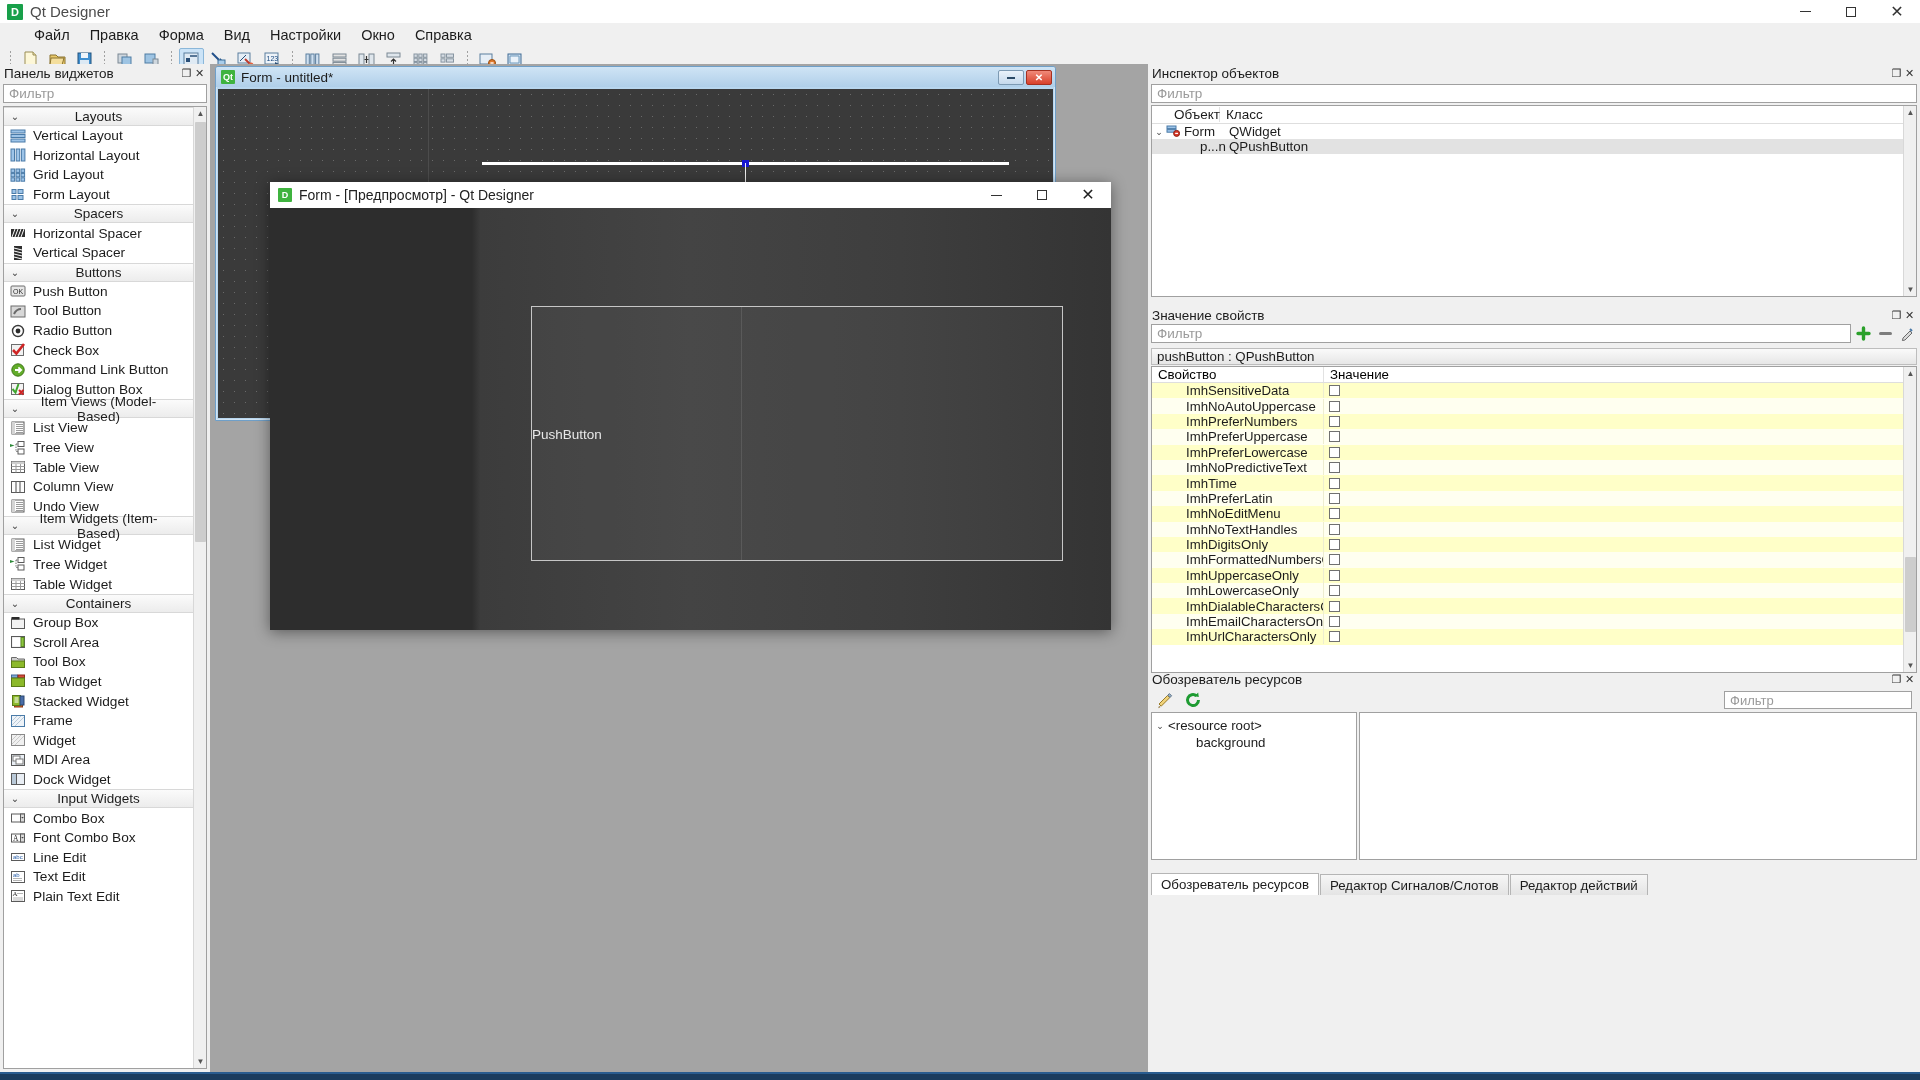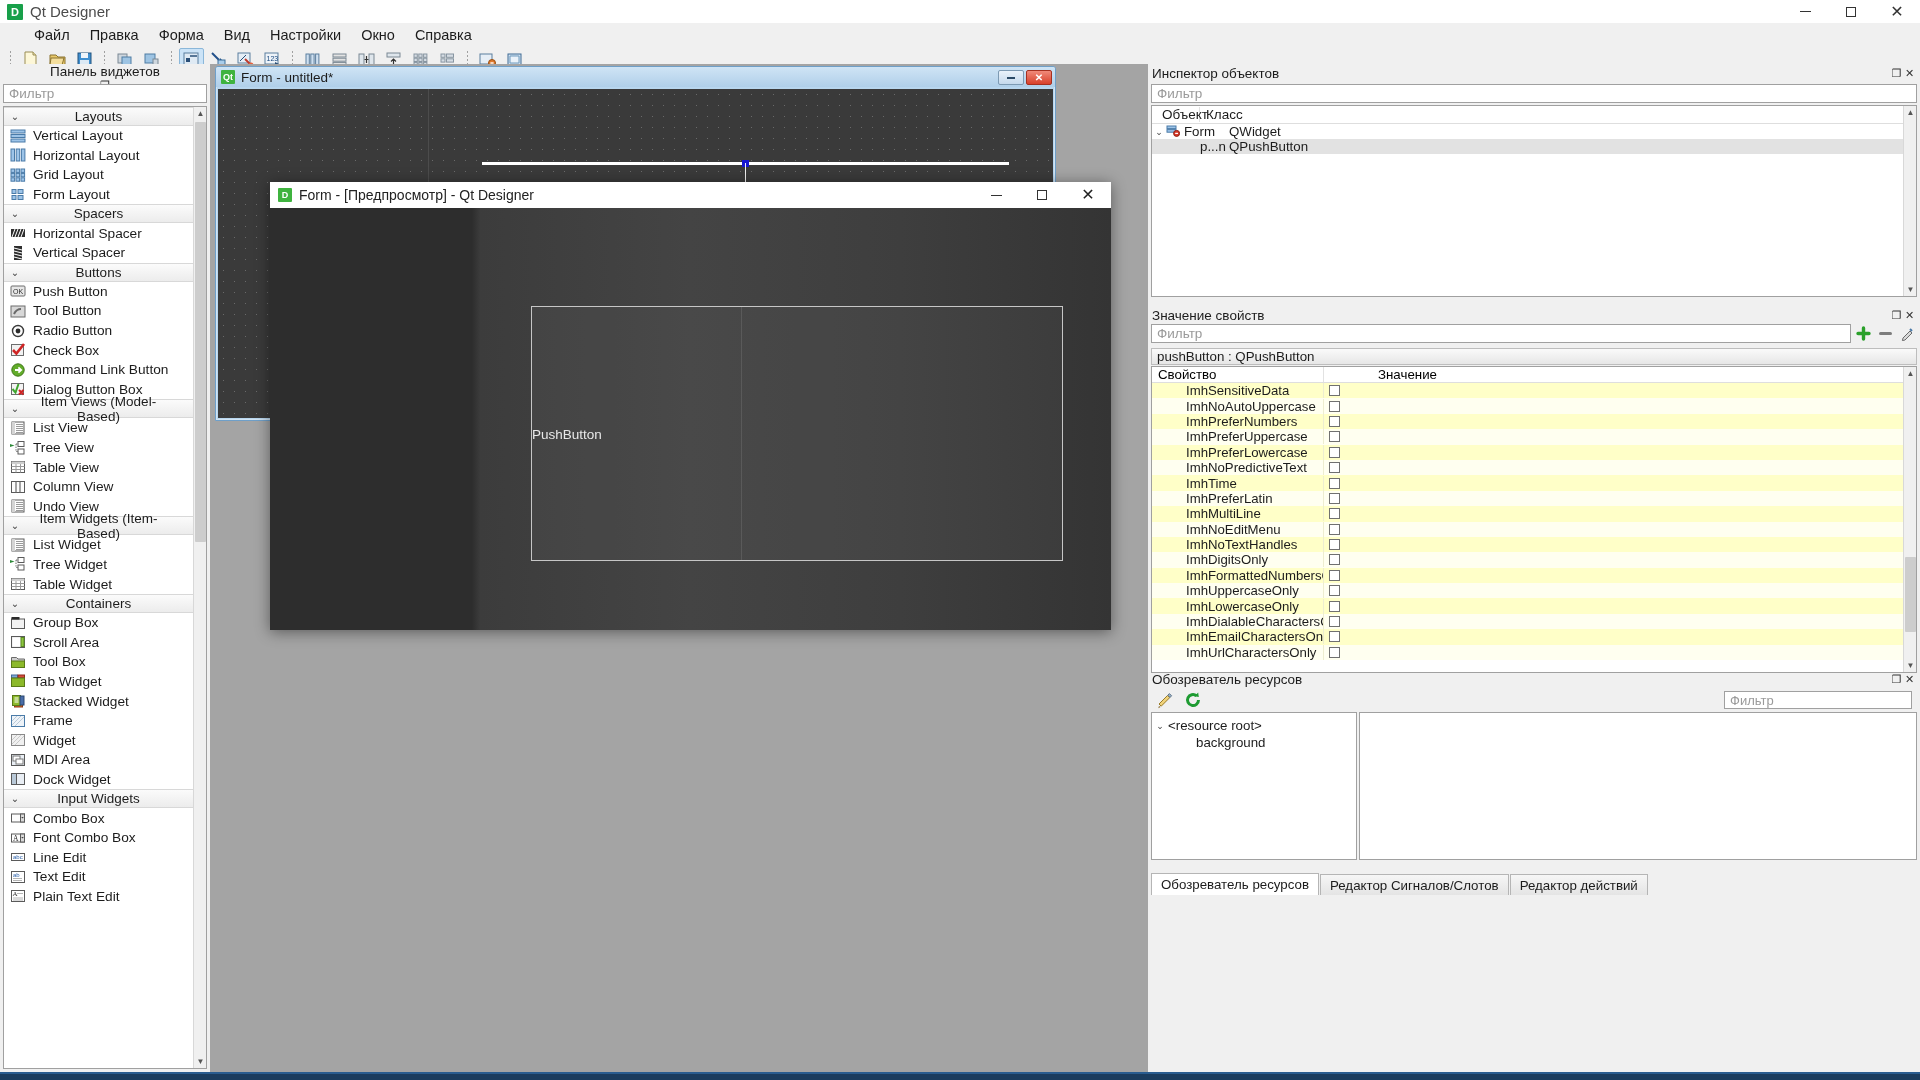--- a/index.html
+++ b/index.html
@@ -70,21 +70,20 @@
 
   
   .wbox {
     position: absolute; left: 0; top: 64px; width: 210px; height: 1008px;
     background: #f0f0f0; display: flex; flex-direction: column;
   }
   .dock-header {
     height: 18px; display: flex; align-items: center;
     padding: 0 4px; font-size: 13.5px; color: #1c1c1c;
     background: #f0f0f0;
-    flex-direction: column;
   }
   .dock-header .t { flex: 1; }
   .dock-btn { width: 13px; height: 13px; display:flex; align-items:center; justify-content:center; font-size: 11px; color: #333; }
   .filter-input {
     margin: 2px 3px 2px 3px; height: 19px; background: #fff;
     border: 1px solid #a0a0a0; display: flex; align-items: center;
     padding: 0 5px; font-size: 13.5px; color: #9a9a9a;
   }
   .wb-scroll {
     flex: 1; margin: 1px 3px 3px 3px; background: #fff;
@@ -195,21 +194,21 @@
   .rdock-header {
     height: 18px; display: flex; align-items: center; padding: 0 4px;
     font-size: 13.5px; color: #1c1c1c;
   }
   .rdock-header .t { flex: 1; }
   .tree-box { background: #fff; border: 1px solid #a0a0a0; margin: 0 3px; position: relative; overflow: hidden; }
   .tree-head {
     height: 18px; display: flex; align-items: center;
     background: #fff; border-bottom: 1px solid #dedede; font-size: 13.5px; color: #1c1c1c;
   }
-  .th-obj { width: 48px; padding-left: 10px; border-right: 1px solid #e2e2e2; }
+  .th-obj { width: 68px; padding-left: 22px; border-right: 1px solid #e2e2e2; }
   .th-cls { padding-left: 6px; }
   .tree-row { height: 15px; display: flex; align-items: center; font-size: 13.3px; color: #1c1c1c; }
   .tree-row.sel { background: #e2e2e2; }
   .tr-chev { width: 14px; text-align: center; font-size: 9px; color: #444; }
   .tr-ico { width: 15px; height: 13px; margin-right: 3px; }
 
   
   .pe-toolrow { display: flex; align-items: center; margin: 0 3px; gap: 3px; }
   .pe-filter {
     flex: 1; height: 19px; background: #fff; border: 1px solid #a0a0a0;
@@ -218,21 +217,21 @@
   .pe-ibtn { width: 19px; height: 19px; display:flex;align-items:center;justify-content:center; }
   .pe-objline {
     margin: 5px 3px 0 3px; height: 17px;
     background: linear-gradient(to bottom,#fafafa,#e6e6e6);
     border: 1px solid #bdbdbd; display: flex; align-items: center;
     padding-left: 5px; font-size: 13.3px; color: #1c1c1c;
   }
   .pe-table { margin: 1px 3px 0 3px; background: #fff; border: 1px solid #a0a0a0; position: relative; overflow: hidden; }
   .pe-head { height: 16px; display: flex; background: #fff; border-bottom: 1px solid #dedede; font-size: 13.3px; }
   .pe-h1 { width: 172px; padding-left: 6px; border-right: 1px solid #e2e2e2; }
-  .pe-h2 { padding-left: 6px; margin-left: 48px; }
+  .pe-h2 { padding-left: 6px; }
   .pe-rows { position: relative; }
   .pe-row { height: 15.4px; display: flex; align-items: center; font-size: 13.2px; color: #1c1c1c; }
   .pe-row:nth-child(odd)  { background: #ffffc8; }
   .pe-row:nth-child(even) { background: #fffff0; }
   .pe-name { width: 172px; padding-left: 34px; border-right: 1px solid #ededd0;
              overflow: hidden; white-space: nowrap; }
   .pe-val { flex: 1; display: flex; align-items: center; padding-left: 5px; }
   .pe-cb { width: 11px; height: 11px; border: 1px solid #707070; background: #fff; }
   .pe-sb { position: absolute; right: 0; top: 0; bottom: 0; width: 13px; background: #f0f0f0; border-left: 1px solid #d8d8d8; }
 
@@ -1018,26 +1017,20 @@
                 <span class="pe-cb"></span>
               </span>
             </div>
             <div class="pe-row">
               <span class="pe-name">ImhPreferLatin</span>
               <span class="pe-val">
                 <span class="pe-cb"></span>
               </span>
             </div>
             <div class="pe-row">
-              <span class="pe-name">ImhMultiLine</span>
-              <span class="pe-val">
-                <span class="pe-cb"></span>
-              </span>
-            </div>
-            <div class="pe-row">
               <span class="pe-name">ImhNoEditMenu</span>
               <span class="pe-val">
                 <span class="pe-cb"></span>
               </span>
             </div>
             <div class="pe-row">
               <span class="pe-name">ImhNoTextHandles</span>
               <span class="pe-val">
                 <span class="pe-cb"></span>
               </span>

